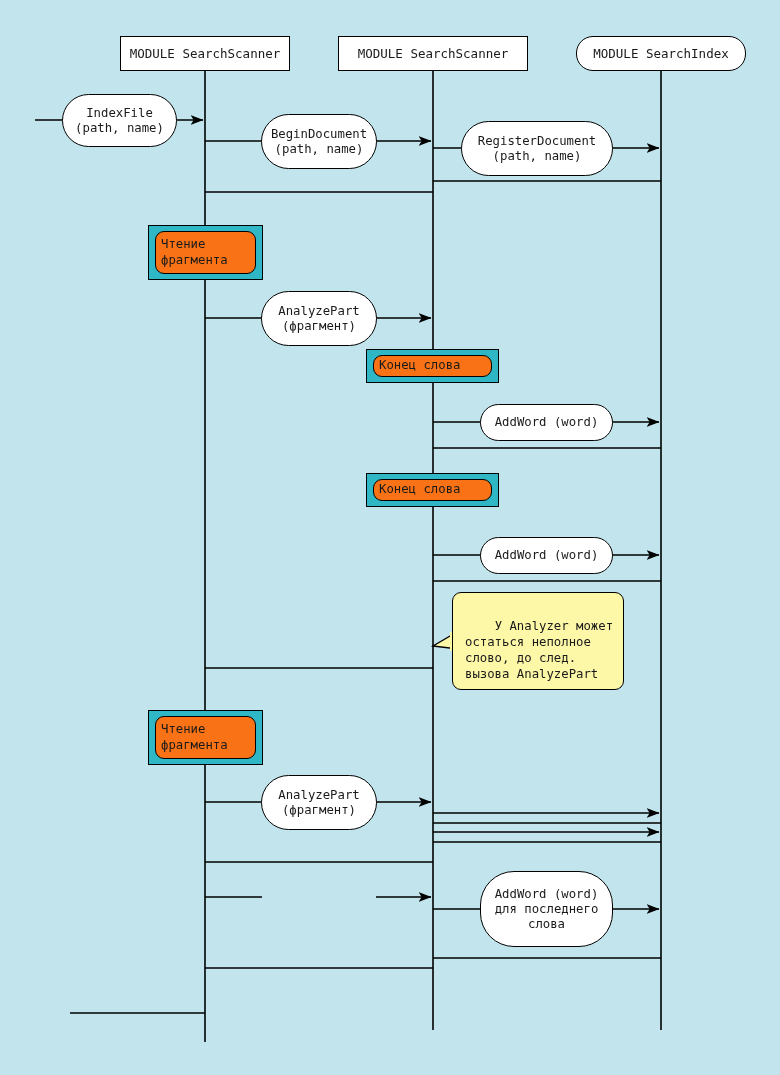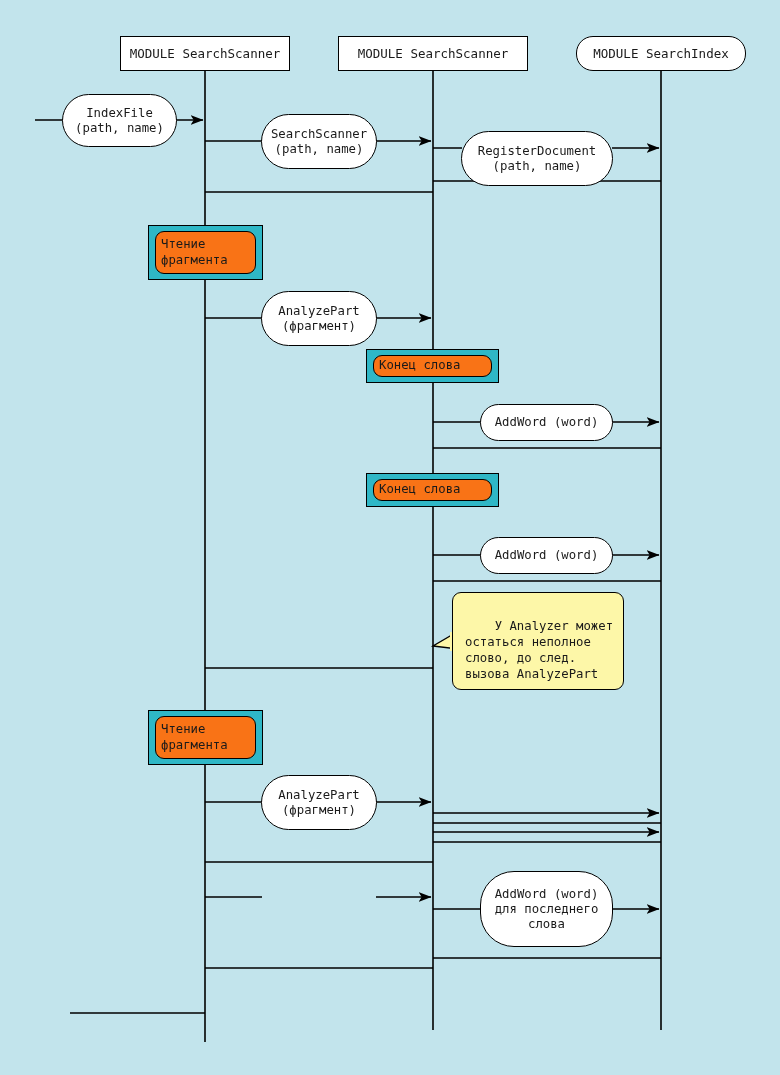--- a/index.html
+++ b/index.html
@@ -185,25 +185,25 @@
   <div class="module-head" style="left:576px;top:36px;width:170px;height:35px;border-radius:17px;">
     <span>MODULE SearchIndex</span>
   </div>
 
   <div class="bubble" style="left:62px;top:94px;width:115px;height:53px;">
     <span>IndexFile
 (path, name)</span>
   </div>
 
   <div class="bubble" style="left:261px;top:114px;width:116px;height:55px;">
-    <span>SearchScanner
+    <span>BeginDocument
 (path, name)</span>
   </div>
 
-  <div class="bubble" style="left:461px;top:131px;width:152px;height:55px;">
+  <div class="bubble" style="left:461px;top:121px;width:152px;height:55px;">
     <span>RegisterDocument
 (path, name)</span>
   </div>
 
   <div class="bubble" style="left:261px;top:291px;width:116px;height:55px;">
     <span>AnalyzePart
 (фрагмент)</span>
   </div>
 
   <div class="bubble" style="left:480px;top:404px;width:133px;height:37px;">

